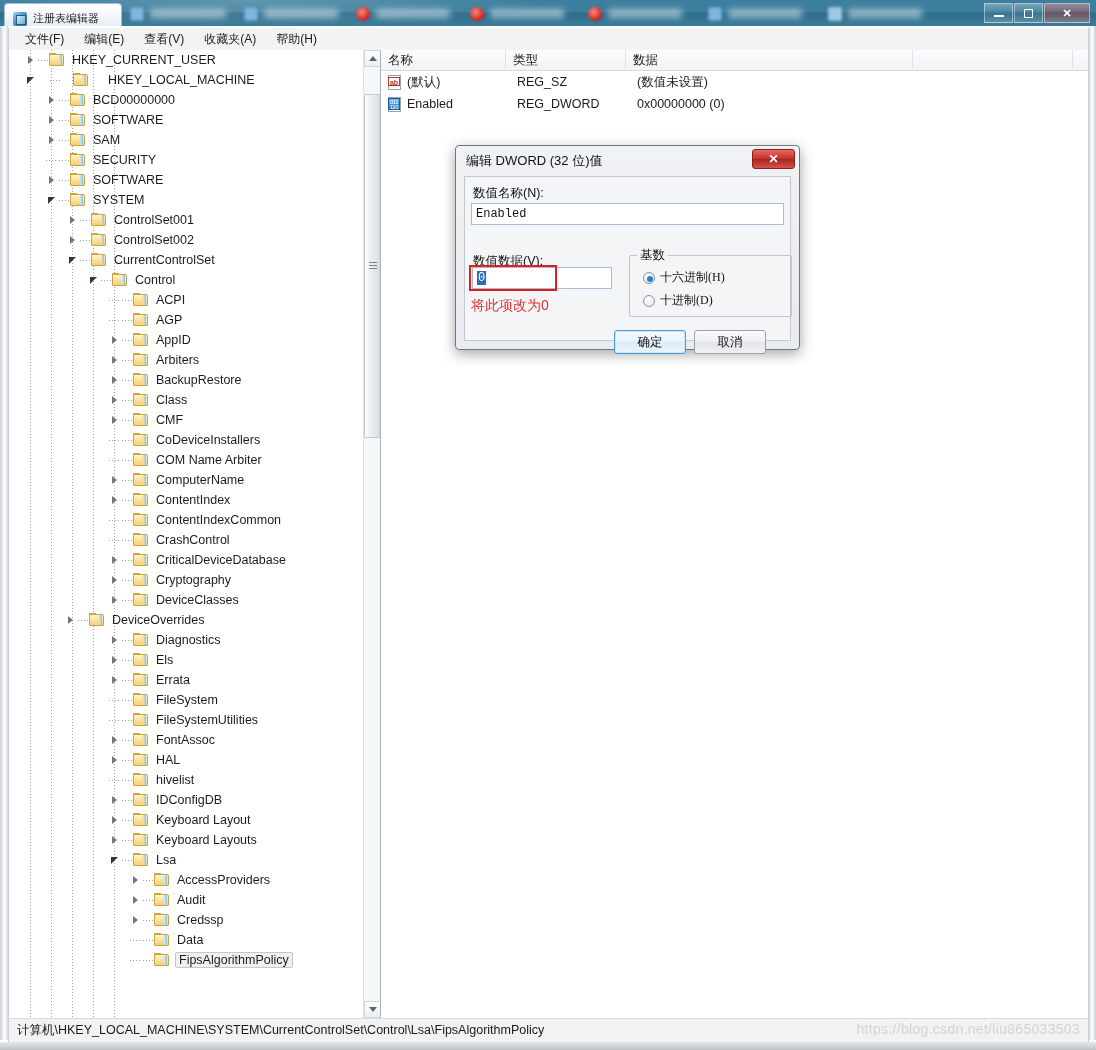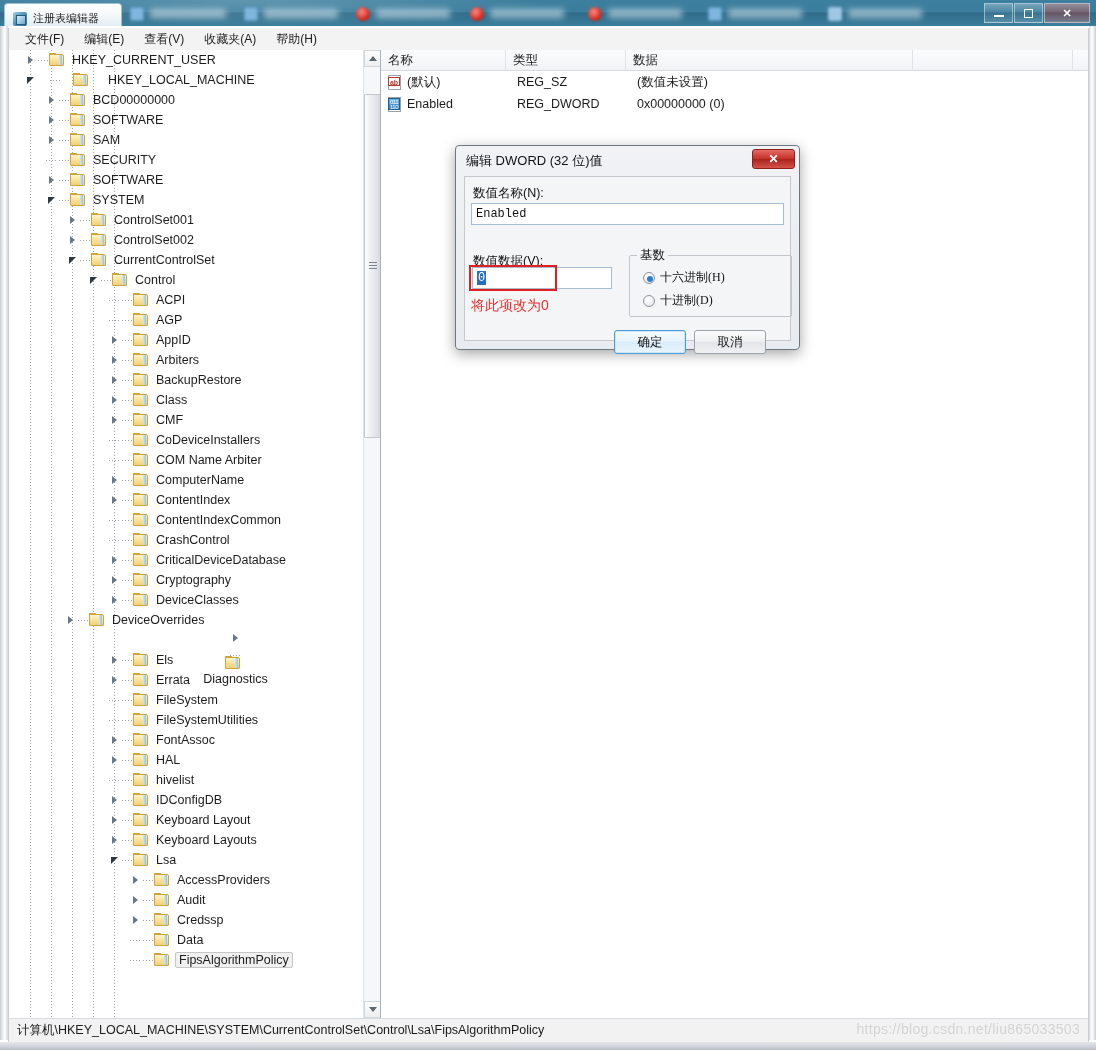--- a/index.html
+++ b/index.html
@@ -732,21 +732,21 @@
             <span class="tri-collapsed"></span>
           </span>
           <span class="dotline"></span>
           <span class="folder">
             <span class="ftab"></span>
             <span class="fb"></span>
             <span class="fspine"></span>
           </span>
           <span class="lbl">DeviceOverrides</span>
         </div>
-        <div class="node" style="padding-left: 98px; flex-direction: column;">
+        <div class="node" style="padding-left: 98px;">
           <span class="twisty">
             <span class="tri-collapsed"></span>
           </span>
           <span class="dotline"></span>
           <span class="folder">
             <span class="ftab"></span>
             <span class="fb"></span>
             <span class="fspine"></span>
           </span>
           <span class="lbl">Diagnostics</span>

